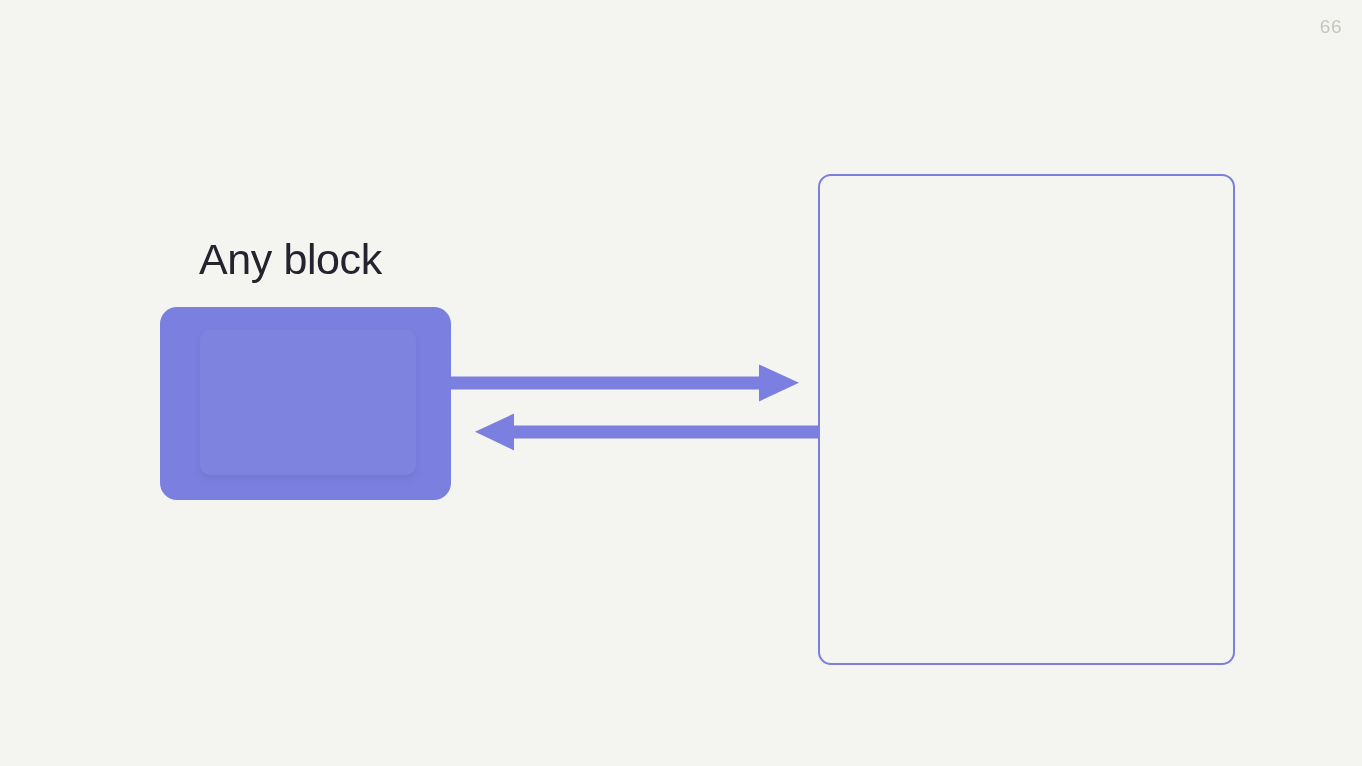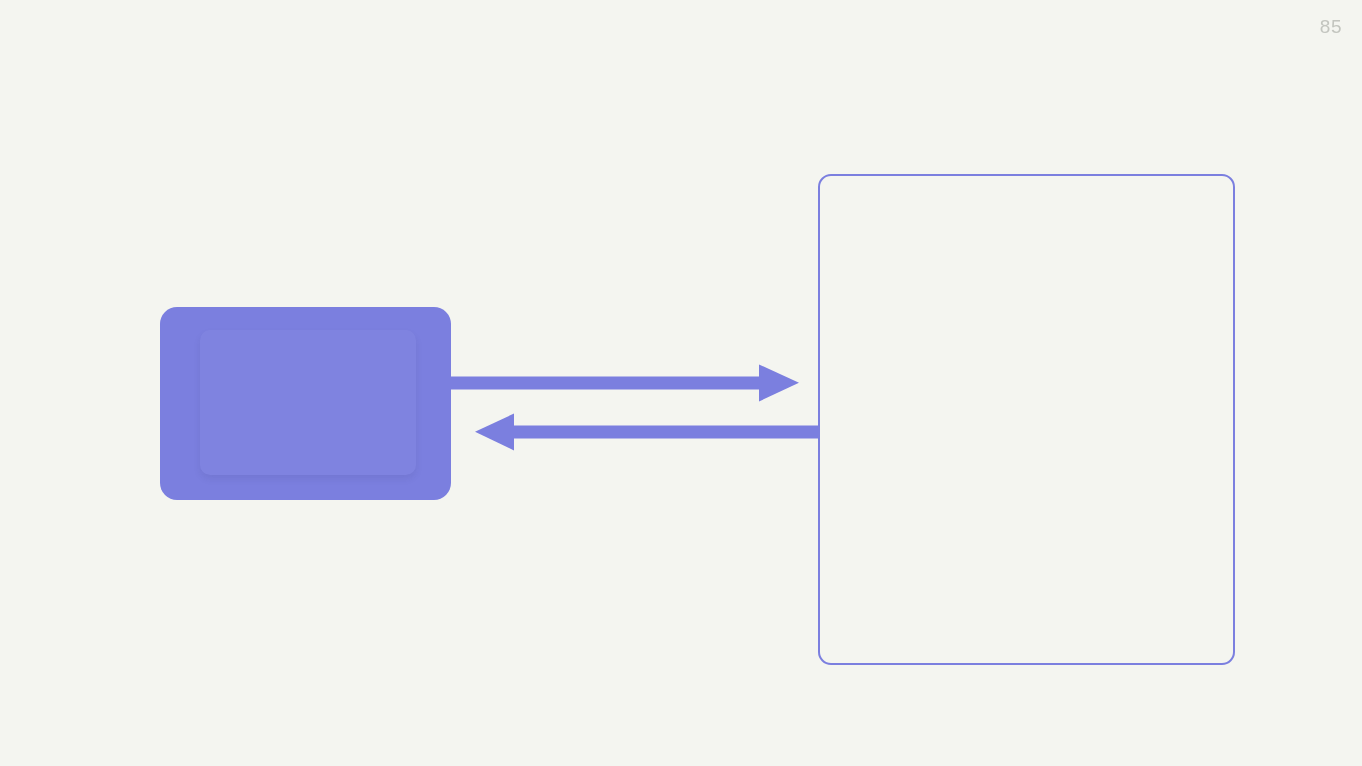--- a/index.html
+++ b/index.html
@@ -104,23 +104,24 @@
     top: 411px;
     width: 345px;
     height: 42px;
   }
 </style>
 </head>
 <body>
 
 <div id="slide">
 
-  <div class="page-number">85</div>
+  <div class="page-number">66</div>
 
 
+  <div class="heading heading-block">Any block</div>
 
   <div class="block-filled">
     <div class="block-filled-inner"></div>
   </div>
 
   <div class="block-outline"></div>
 
   <svg class="arrow arrow-right" viewBox="0 0 348 42">
     <rect x="0" y="14.5" width="311" height="13" fill="#7b7fdf"></rect>
     <polygon points="308,2.5 348,20.8 308,39.5" fill="#7b7fdf"></polygon>

